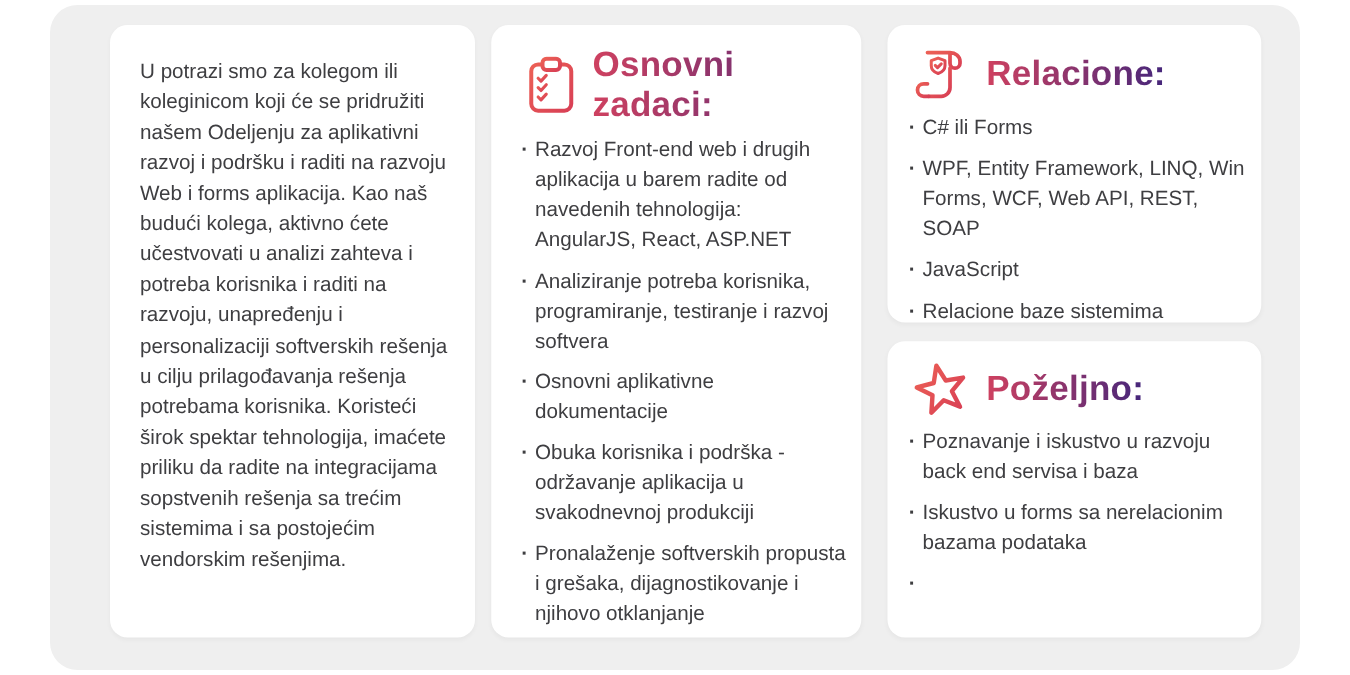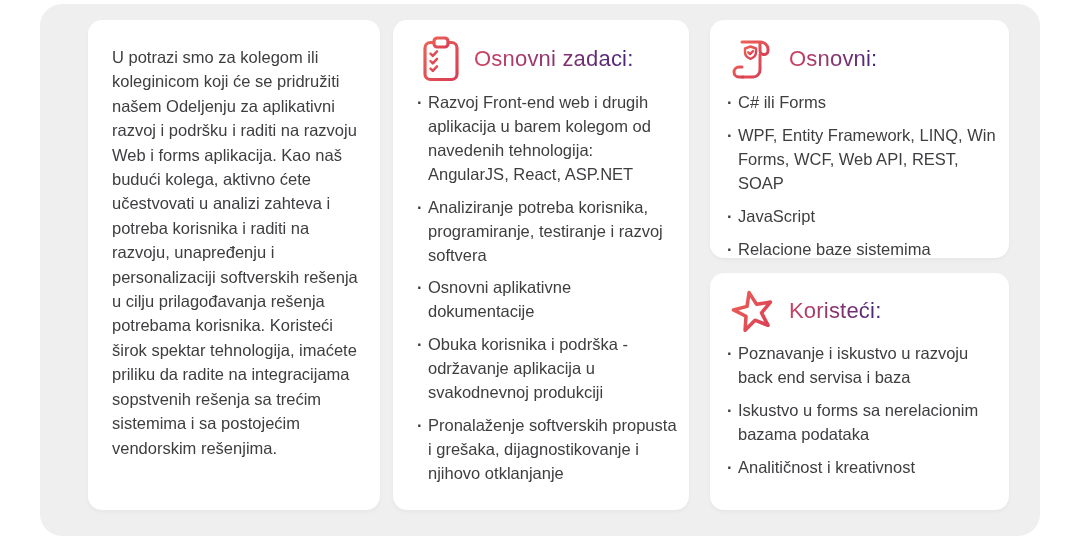--- a/index.html
+++ b/index.html
@@ -55,22 +55,22 @@
     align-items: center;
     gap: 13px;
     padding: 16px 0 0 28px;
   }
   .card-required .card-header,
   .card-desired .card-header { padding-left: 20px; }
 
   .icon { display: inline-flex; flex: none; }
 
   .gradient-title {
-    font-size: 22px;
-    font-weight: 400;
+    font-size: 28px;
+    font-weight: 700;
     letter-spacing: .2px;
     color: #5a2a72;
   }
   @supports ((-webkit-background-clip: text) or (background-clip: text)) {
     .gradient-title {
       background: linear-gradient(90deg, var(--heading-grad-start), var(--heading-grad-end));
       -webkit-background-clip: text;
       background-clip: text;
       -webkit-text-fill-color: transparent;
       color: transparent;
@@ -127,21 +127,21 @@
                   <path d="M20 33 h10.5"></path>
               </g>
             </g>
           </svg>
         </span>
         <h2 class="gradient-title">Osnovni zadaci:</h2>
       </header>
       <ul class="item-list">
           <li>
             <span class="bullet">·</span>
-            <span class="item-text">Razvoj Front-end web i drugih aplikacija u barem kolegom od navedenih tehnologija:  AngularJS, React, ASP.NET</span>
+            <span class="item-text">Razvoj Front-end web i drugih aplikacija u barem radite od navedenih tehnologija:  AngularJS, React, ASP.NET</span>
           </li>
           <li>
             <span class="bullet">·</span>
             <span class="item-text">Analiziranje potreba korisnika, programiranje, testiranje i razvoj softvera</span>
           </li>
           <li>
             <span class="bullet">·</span>
             <span class="item-text">Osnovni aplikativne dokumentacije</span>
           </li>
           <li>
@@ -171,21 +171,21 @@
               <path d="M30 18.5 V34 C30 37.9 26.9 41 23 41 H13"></path>
               <path d="M13 41 H9 C6.2 41 4 38.8 4 36 C4 33.2 6.2 31 9 31 H12"></path>
               <g stroke-width="2.4">
                 <path d="M15 12.5 L20.5 10.5 L26 12.5 V16.5 C26 19.4 23.8 21.6 20.5 22.8 C17.2 21.6 15 19.4 15 16.5 Z"></path>
                 <path d="M18.2 16.3 L20 18.1 L23 15.1"></path>
               </g>
               <path d="M14.5 27 H26.5" stroke-width="2.6"></path>
             </g>
           </svg>
         </span>
-        <h2 class="gradient-title">Osnovni:</h2>
+        <h2 class="gradient-title">Relacione:</h2>
       </header>
       <ul class="item-list">
           <li>
             <span class="bullet">·</span>
             <span class="item-text">C# ili Forms</span>
           </li>
           <li>
             <span class="bullet">·</span>
             <span class="item-text">WPF, Entity Framework, LINQ, Win Forms, WCF, Web API, REST, SOAP</span>
           </li>
@@ -208,32 +208,31 @@
               <linearGradient id="gC" x1="0" y1="0" x2="1" y2="1">
                 <stop offset="0" style="stop-color:var(--icon-grad-start,#ec6055)"></stop>
                 <stop offset="1" style="stop-color:var(--icon-grad-end,#d83f55)"></stop>
               </linearGradient>
             </defs>
             <g fill="none" stroke="url(#gC)" stroke-width="3.4" stroke-linejoin="round" transform="rotate(-12 22 21)">
               <path d="M22 3 L26.7 15.5 L40.1 16.1 L29.6 24.5 L33.2 37.4 L22 30 L10.8 37.4 L14.4 24.5 L3.9 16.1 L17.3 15.5 Z"></path>
             </g>
           </svg>
         </span>
-        <h2 class="gradient-title">Koristeći:</h2>
+        <h2 class="gradient-title">Poželjno:</h2>
       </header>
       <ul class="item-list">
           <li>
             <span class="bullet">·</span>
             <span class="item-text">Poznavanje i iskustvo u razvoju back end servisa i baza</span>
           </li>
           <li>
             <span class="bullet">·</span>
             <span class="item-text">Iskustvo u forms sa nerelacionim bazama podataka</span>
           </li>
           <li>
             <span class="bullet">·</span>
-            <span class="item-text">Analitičnost i kreativnost</span>
           </li>
         </ul>
     </section>
 
   </div>
 </div>
 
 </body></html>

